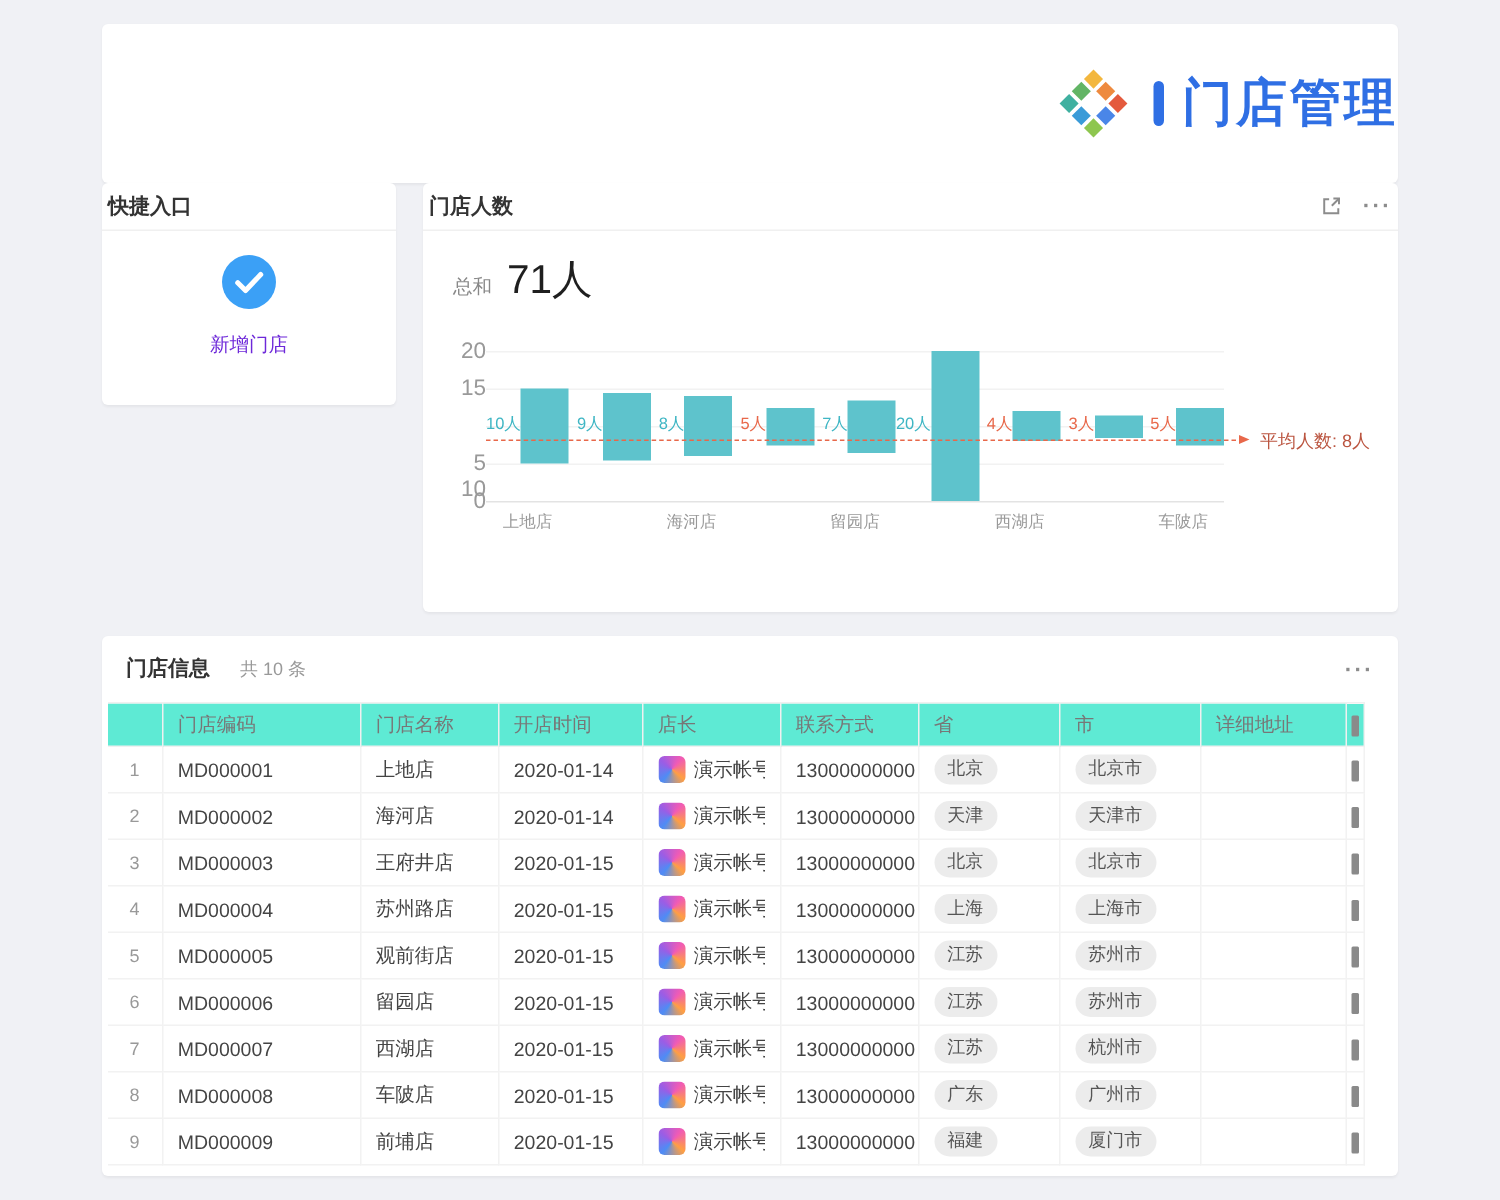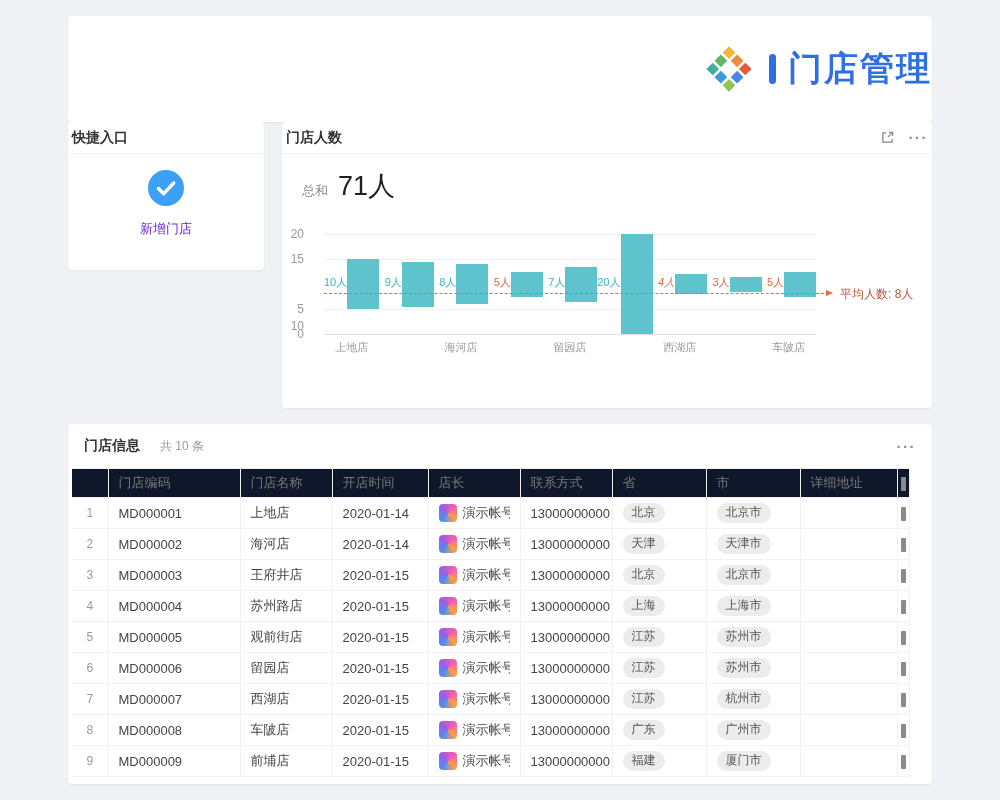--- a/index.html
+++ b/index.html
@@ -36,40 +36,40 @@
   .quick-label{font-size:13px;color:#6d28d9}
 
   
   .headcount-card{height:286px;box-sizing:border-box}
   .hc-body{padding:8px 16px 0}
   .sum-row{display:flex;align-items:baseline;gap:10px;padding:6px 4px 0}
   .sum-label{font-size:13px;color:#888}
   .sum-value{font-size:27px;font-weight:500;color:#1f1f1f}
   .chart{position:relative;display:flex;margin-top:30px;height:132px}
   .y-axis{position:relative;width:26px;height:100px;flex:none}
-  .y-tick{position:absolute;right:20px;transform:translateY(-50%);font-size:12px;color:#999}
+  .y-tick{position:absolute;right:0;transform:translateY(-50%);font-size:15px;color:#999}
   .plot{position:relative;width:492px;height:100px;flex:none;border-bottom:1px solid #e3e3e3}
   .gridline{position:absolute;left:0;right:0;height:1px;background:#f2f2f2}
   .bars-row{position:absolute;left:0;right:0;top:0;bottom:0;display:flex}
   .bar-slot{flex:1;position:relative;display:flex;justify-content:flex-end;align-items:center;height:100%}
   .bar-value{font-size:11px;margin-bottom:3px;white-space:nowrap}
   .bar{width:32px}
   .x-label{position:absolute;top:calc(100% + 6px);left:50%;transform:translateX(-50%);
            font-size:11px;color:#999;white-space:nowrap}
   .avg-line{position:absolute;left:0;right:-8px;height:0;border-top:1px dashed #e8684a;z-index:2}
   .avg-arrow{position:absolute;right:-9px;top:-4px;width:0;height:0;
              border-left:7px solid #e8684a;border-top:3.5px solid transparent;border-bottom:3.5px solid transparent}
   .avg-label{position:absolute;left:calc(100% + 16px);top:-8px;font-size:12px;color:#bb5540;white-space:nowrap}
 
   
   .table-card{margin-top:16px;height:360px;box-sizing:border-box;overflow:hidden}
   .table-title-row{height:44px;display:flex;align-items:center;padding:12px 16px;box-sizing:border-box}
   .store-table{width:calc(100% - 26px);margin:0 22px 0 4px;border-collapse:collapse;table-layout:fixed;font-size:13px}
   .store-table th{height:28px;padding:0 10px;font-weight:normal;text-align:left;color:#777;
-                  border:1px solid #f0f0f0;border-left:none;background:#0f172a}
+                  border:1px solid #f0f0f0;border-left:none;background:#5eead4}
   .store-table td{height:30px;padding:0 10px;color:#444;border:1px solid #f2f2f2;border-left:none;background:#fff}
   .store-table th:first-child,.store-table td:first-child{border-left:none;text-align:center;color:#999;font-size:12px;padding:0 2px}
   .col-index{width:36px}
   .col-code{width:132px}.col-name{width:92px}.col-date{width:96px}.col-manager{width:92px}
   .col-phone{width:92px}.col-prov{width:94px}.col-city{width:94px}
   .col-sliver{width:12px;padding:0 !important;overflow:hidden}
   .sliver-mark{display:inline-block;width:5px;height:14px;background:#8a8a8a;border-radius:1px;margin-left:3px;vertical-align:middle}
   .manager-wrap{display:flex;align-items:flex-start;gap:6px;overflow:hidden;white-space:nowrap}
   .avatar{flex:none;width:18px;height:18px;border-radius:4px;
           background:conic-gradient(from 220deg,#4e8cf5,#9b5de5,#f15bb5,#ff9f43,#4e8cf5)}
@@ -179,21 +179,21 @@
                   <div class="bar-value" style="color: rgb(63, 182, 196);">7人</div>
                   <div class="bar" style="height: 35%; background: rgb(94, 195, 204);"></div>
                   <div class="x-label">留园店</div>
                 </div>
                 <div class="bar-slot">
                   <div class="bar-value" style="color: rgb(63, 182, 196);">20人</div>
                   <div class="bar" style="height: 100%; background: rgb(94, 195, 204);"></div>
                   <div class="x-label"></div>
                 </div>
                 <div class="bar-slot">
-                  <div class="bar-value" style="color: rgb(232, 104, 74); font-style: italic;">4人</div>
+                  <div class="bar-value" style="color: rgb(232, 104, 74);">4人</div>
                   <div class="bar" style="height: 20%; background: rgb(94, 195, 204);"></div>
                   <div class="x-label">西湖店</div>
                 </div>
                 <div class="bar-slot">
                   <div class="bar-value" style="color: rgb(232, 104, 74);">3人</div>
                   <div class="bar" style="height: 15%; background: rgb(94, 195, 204);"></div>
                   <div class="x-label"></div>
                 </div>
                 <div class="bar-slot">
                   <div class="bar-value" style="color: rgb(232, 104, 74);">5人</div>

